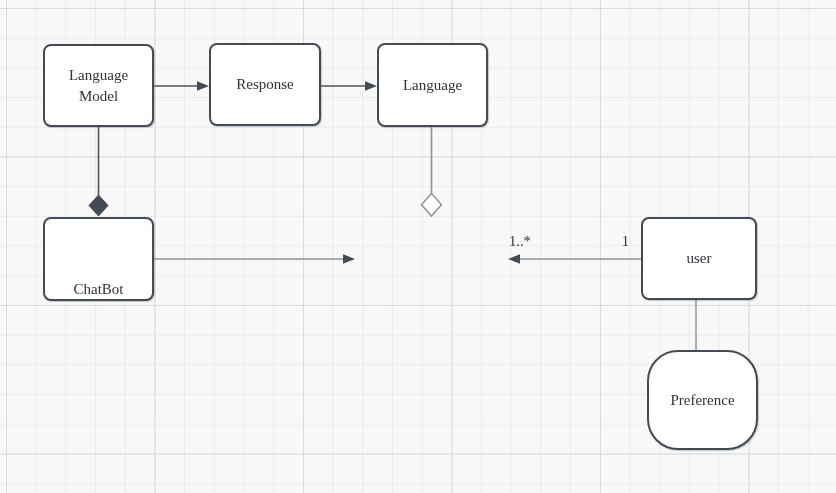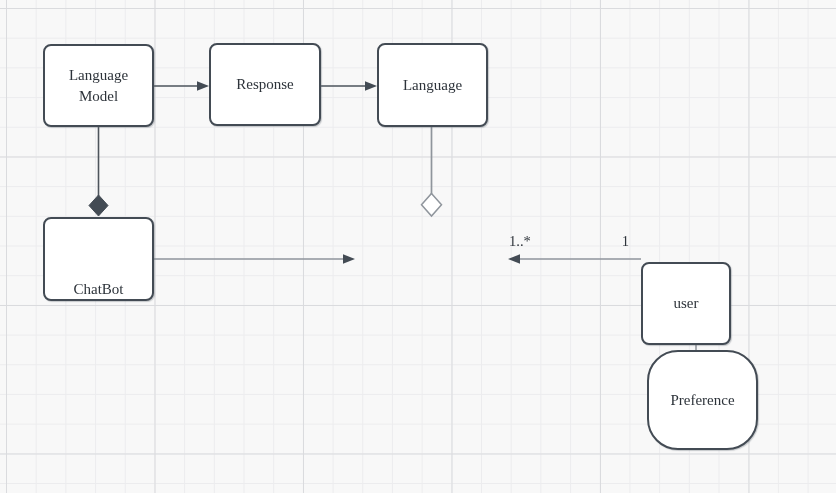--- a/index.html
+++ b/index.html
@@ -36,21 +36,21 @@
     text-align:center;line-height:1.35;
     box-shadow:1px 1px 1px rgba(104,112,120,0.35);
   }
   .node .node-label{display:block;padding:0 13px;}
 
   .n-lm{left:43px;top:44px;width:111px;height:83px;}
   .n-response{left:209px;top:43px;width:112px;height:83px;}
   .n-message{left:377px;top:43px;width:111px;height:84px;}
   .n-chatbot{left:43px;top:217px;width:111px;height:84px;align-items:flex-end;}
   .n-usersession{left:355px;top:217px;width:153px;height:83px;}
-  .n-user{left:641px;top:217px;width:90px;height:83px;margin-top:45px;}
+  .n-user{left:641px;top:217px;width:116px;height:83px;}
   .n-preference{left:647px;top:350px;width:111px;height:100px;border-radius:31px;}
 
   .mult{
     position:absolute;font-size:14.5px;color:var(--text,#24292e);
     white-space:nowrap;
   }
   .mult-many{left:509px;top:233px;}
   .mult-one{left:615px;top:233px;width:14px;text-align:right;}
 </style>
 </head>

